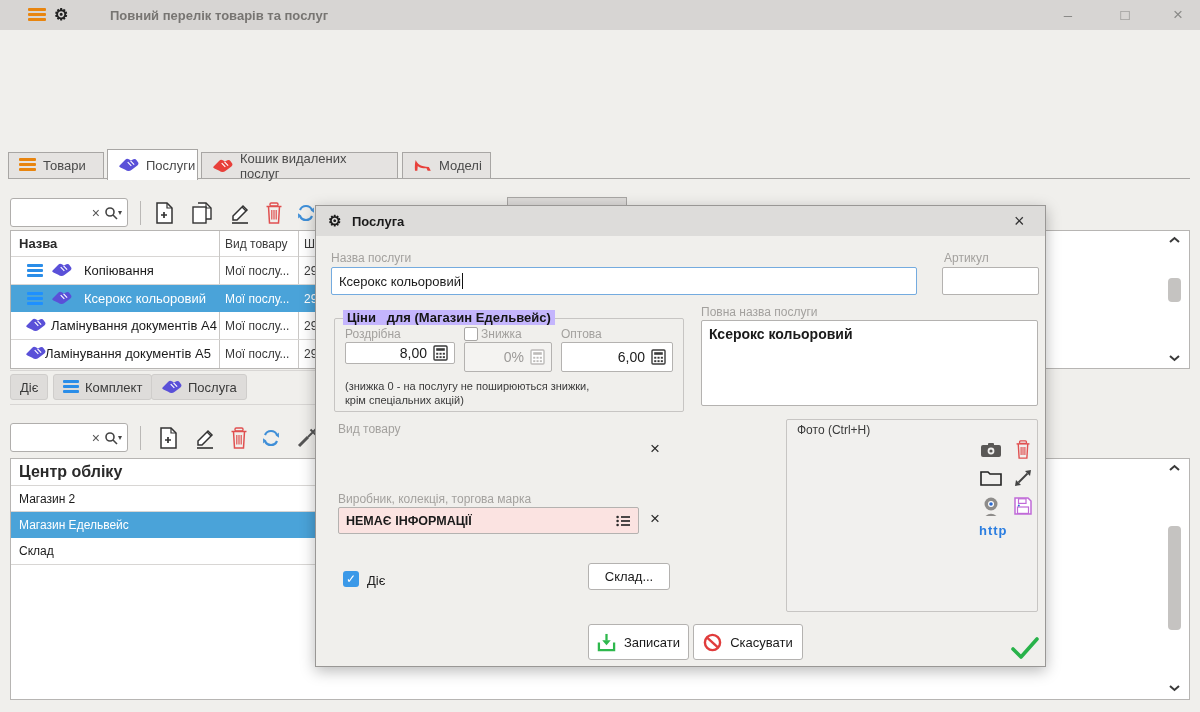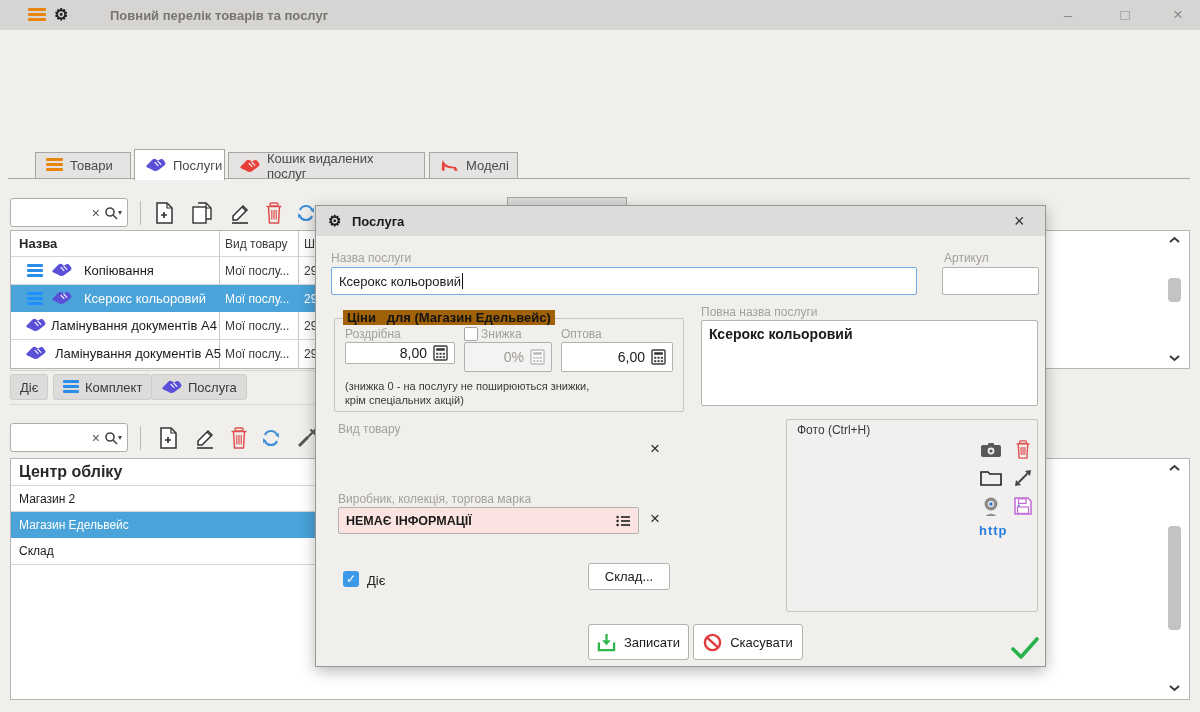--- a/index.html
+++ b/index.html
@@ -8,21 +8,21 @@
   .abs{position:absolute;}
   
   .titlebar{left:0;top:0;width:1200px;height:30px;background:#d7d5d3;}
   .wtitle{color:#777572;font-weight:bold;font-size:13px;margin-left:32px;}
   .winbtn{color:#8a8a88;font-size:15px;line-height:30px;width:30px;text-align:center;cursor:default;}
   
   .hbars i{display:block;height:3px;border-radius:1px;background:currentColor;margin:0 0 2px 0;}
   .hbars{display:inline-block;}
   
   .tab{top:152px;height:26px;background:#e5e3e1;border:1px solid #a8a6a4;border-bottom:none;
-    display:flex;align-items:center;gap:7px;padding:0 10px;box-sizing:border-box;color:#4a4a4a;font-size:13px;margin-left:27px;}
+    display:flex;align-items:center;gap:7px;padding:0 10px;box-sizing:border-box;color:#4a4a4a;font-size:13px;}
   .tab.active{top:149px;height:31px;background:#ffffff;z-index:2;font-weight:normal;}
   .tabline{top:178px;left:8px;width:1182px;height:1px;background:#a8a6a4;}
   
   .searchbox{width:118px;height:29px;background:#fff;border:1px solid #b0aeac;border-radius:3px;
     display:flex;align-items:center;box-sizing:border-box;padding:0 5px;}
   .searchbox input{flex:1;min-width:10px;border:none;outline:none;background:transparent;font-size:12px;
     font-family:"Liberation Sans",sans-serif;}
   .sx{color:#555;font-size:14px;margin:0 4px;cursor:pointer;}
   .vsep{width:1px;height:24px;background:#bab8b6;}
   .tbtn{width:26px;height:26px;display:flex;align-items:center;justify-content:center;cursor:pointer;}
@@ -42,21 +42,21 @@
     box-shadow:0 4px 14px rgba(0,0,0,.28);z-index:10;box-sizing:border-box;}
   .dtitle{left:0;top:0;width:729px;height:30px;background:#dddcda;}
   .lbl{color:#a3a19e;font-size:12px;}
   .tbx{background:#fff;border:1px solid #b4b2b0;border-radius:2px;box-sizing:border-box;
     display:flex;align-items:center;padding:0 7px;font-size:13px;}
   .tbx.focus{border-color:#74abdf;}
   .numbox{background:#fff;border:1px solid #b4b2b0;border-radius:2px;box-sizing:border-box;
     display:flex;align-items:center;justify-content:flex-end;gap:6px;padding:0 6px;font-size:14px;}
   .numbox.dis{background:#f4f3f1;color:#9c9a98;}
   .grp{border:1px solid #c7c5c3;border-radius:2px;box-sizing:border-box;}
-  .legend{position:absolute;top:-9px;left:8px;background:#a16207;padding:0 4px;font-weight:bold;
+  .legend{position:absolute;top:-9px;left:8px;background:#c4b5fd;padding:0 4px;font-weight:bold;
     font-size:13px;color:#141414;white-space:pre;}
   .combo{background:#fbe3e1;border:1px solid #b4b2b0;border-radius:2px;box-sizing:border-box;
     display:flex;align-items:center;padding:0 7px;font-size:12.5px;font-weight:bold;}
   .combo .flex1{flex:1;}
   .xbtn{color:#2a2a2a;font-size:17px;cursor:pointer;line-height:16px;}
   .btn{background:#fff;border:1px solid #b4b2b0;border-radius:3px;display:flex;align-items:center;
     justify-content:center;gap:8px;font-size:13px;color:#1a1a1a;box-sizing:border-box;cursor:pointer;}
   .chk{width:16px;height:16px;background:#3b99e8;border-radius:3px;color:#fff;font-size:12px;
     display:flex;align-items:center;justify-content:center;cursor:pointer;}
   .chk-empty{width:12px;height:12px;background:#fff;border:1px solid #a8a6a4;border-radius:2px;cursor:pointer;}
@@ -229,21 +229,21 @@
       </div>
       <div class="rowline" style="top:108px;width:590px"></div>
 
       <div class="abs" style="left:0;top:109px;width:590px;height:27px">
         <span class="abs" style="left:14px;top:6px;color:#5a50d8">
           <svg width="21" height="14" viewBox="0 0 26 17">
               <path d="M2 9 L9 2 Q11 0 13.5 1.5 L16 3 L19 1.5 Q21.5 .5 23 2.5 L25 5.5 Q26 7.5 24 9 L17 14.5 Q13 17.5 9 14.5 L3 11.5 Q.5 10.5 2 9 Z" fill="currentColor"></path>
               <path d="M12 5 L16.5 9.5 M15.5 3.5 L20 8" stroke="#fff" stroke-width="1.4" fill="none"></path>
             </svg>
           </span>
-        <span class="abs cell" style="left:44px;top:0;height:27px;font-size:13px">Ламінування документів А5</span>
+        <span class="abs cell" style="left:34px;top:0;height:27px;font-size:13px">Ламінування документів А5</span>
         <span class="abs cell" style="left:214px;top:0;height:27px;color:#3a3a3a">Мої послу...</span>
         <span class="abs cell" style="left:293px;top:0;height:27px;color:#3a3a3a">297</span>
       </div>
     </div>
   </div>
 
   <div class="abs" style="left:1168px;top:236px">
     <svg width="13" height="8" viewBox="0 0 13 8">
         <polyline points="2,6 6.5,2 11,6" stroke="#3a3a3a" stroke-width="2" fill="none"></polyline>
       </svg>

